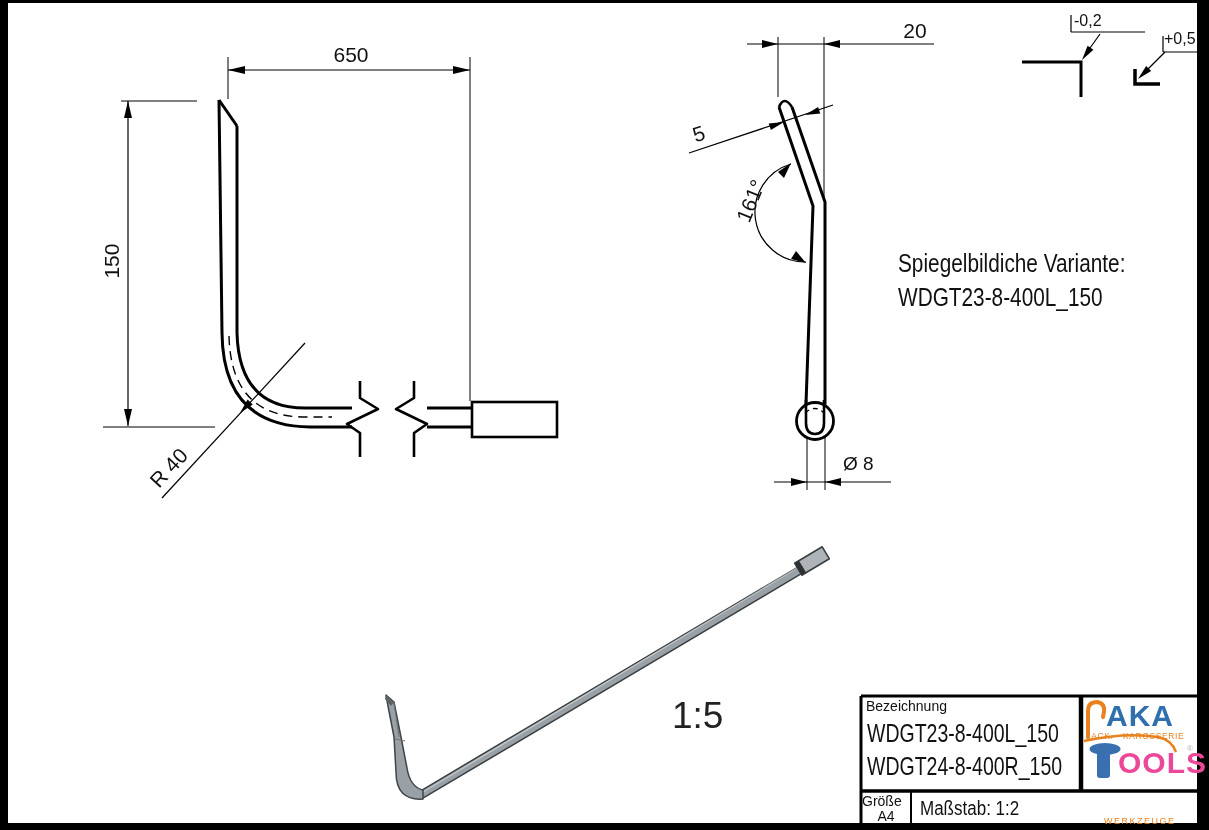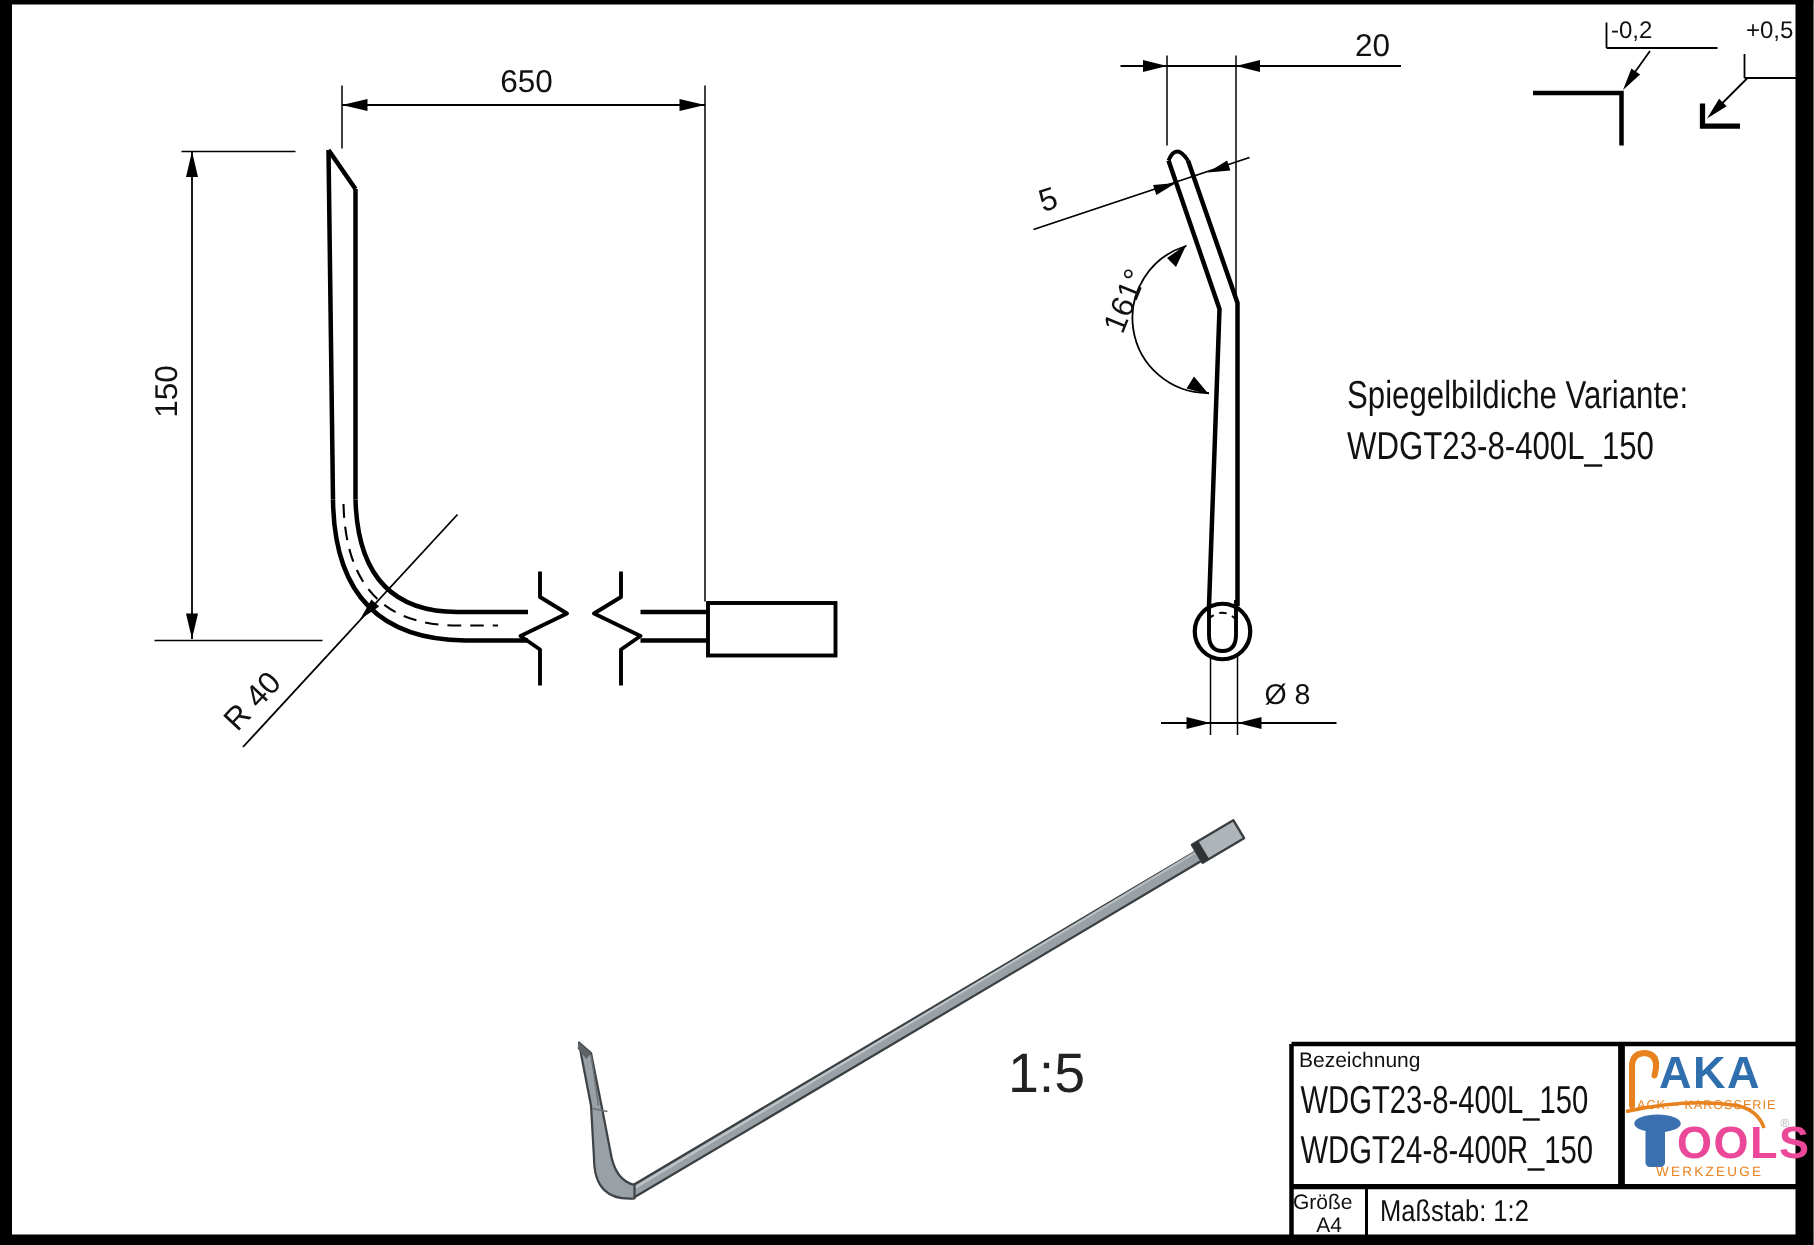--- a/index.html
+++ b/index.html
@@ -159,34 +159,34 @@
   <div class="lbl dim center" style="left:316px;top:44px;width:70px;">650</div>
   <div class="lbl dim center rot90" style="left:89px;top:250px;width:46px;">150</div>
   <div class="lbl dim center rot47" style="left:137px;top:457px;width:64px;">R 40</div>
 
   <div class="lbl dim center" style="left:893px;top:20px;width:44px;">20</div>
   <div class="lbl dim center rot18" style="left:686px;top:123px;width:26px;">5</div>
   <div class="lbl dim center rot68" style="left:725px;top:190px;width:52px;">161°</div>
   <div class="lbl dim" style="left:843px;top:454px;font-size:19px;">Ø 8</div>
 
   <div class="lbl tol" style="left:1074px;top:13px;">-0,2</div>
-  <div class="lbl tol" style="left:1164px;top:13px;">+0,5</div>
+  <div class="lbl tol" style="left:1164px;top:31px;">+0,5</div>
   <div class="lbl tol" style="left:1194px;top:33px;padding-left:24px;">+0,2</div>
 
   <div class="lbl iso-lg" style="left:898px;top:250px;">Spiegelbildiche Variante:</div>
   <div class="lbl iso-lg" style="left:898px;top:284px;">WDGT23-8-400L_150</div>
 
   <div class="lbl scale-lbl" style="left:640px;top:697px;margin-left:32px;">1:5</div>
 
   <div class="lbl tb-small" style="left:866px;top:699px;">Bezeichnung</div>
   <div class="lbl pn" style="left:867px;top:720px;">WDGT23-8-400L_150</div>
   <div class="lbl pn" style="left:867px;top:753px;">WDGT24-8-400R_150</div>
   <div class="lbl tb-small center" style="left:862px;top:794px;width:28px;">Größe</div>
   <div class="lbl tb-small center" style="left:862px;top:809px;width:48px;">A4</div>
   <div class="lbl massstab" style="left:920px;top:798px;">Maßstab: 1:2</div>
 
   <div class="lbl logo-aka" style="left:1106px;top:700px;">AKA</div>
   <div class="lbl logo-line" style="left:1086px;top:732px;">LACK. · KAROSSERIE</div>
   <div class="lbl logo-ools" style="left:1118px;top:747px;">OOLS</div>
   <div class="lbl logo-reg" style="left:1187px;top:745px;">®</div>
-  <div class="lbl logo-werk" style="left:1104px;top:777px;text-align:right;">WERKZEUGE</div>
+  <div class="lbl logo-werk" style="left:1104px;top:817px;text-align:right;">WERKZEUGE</div>
 
 </div>
 
 </body></html>

